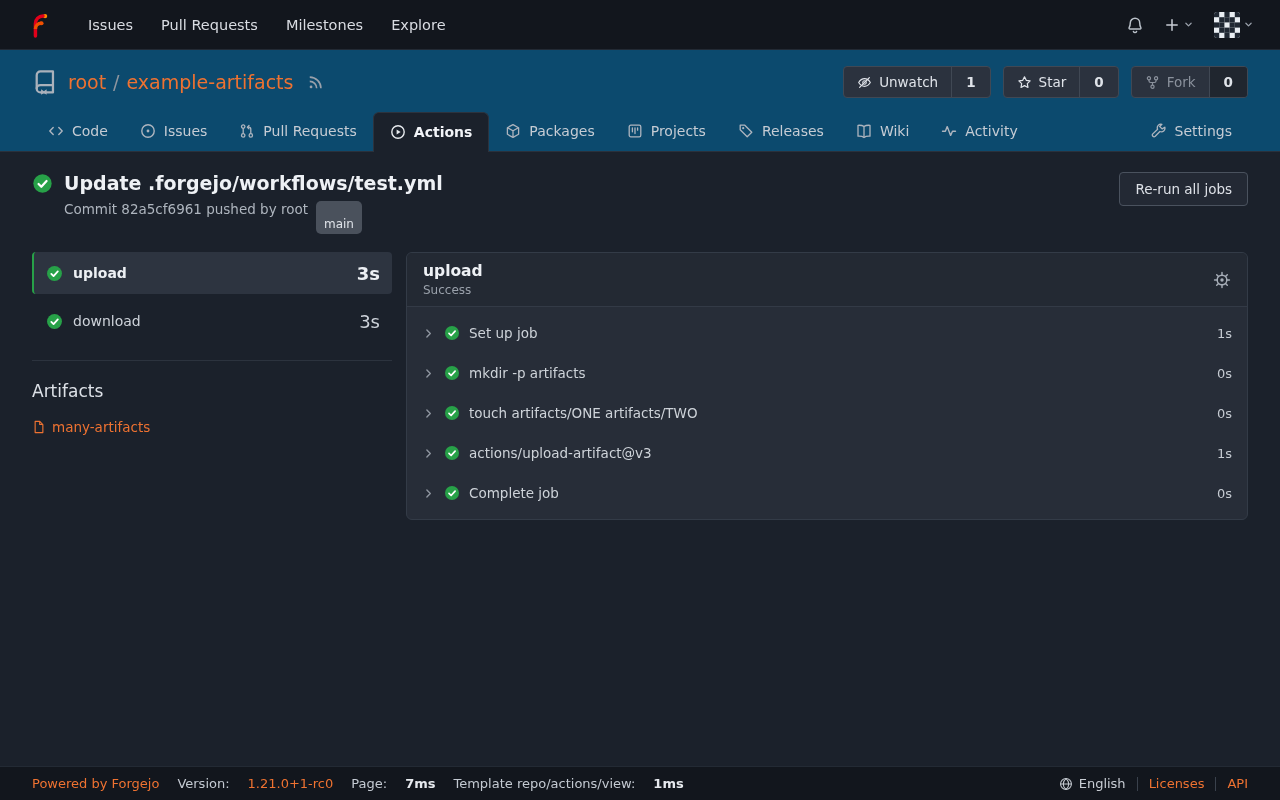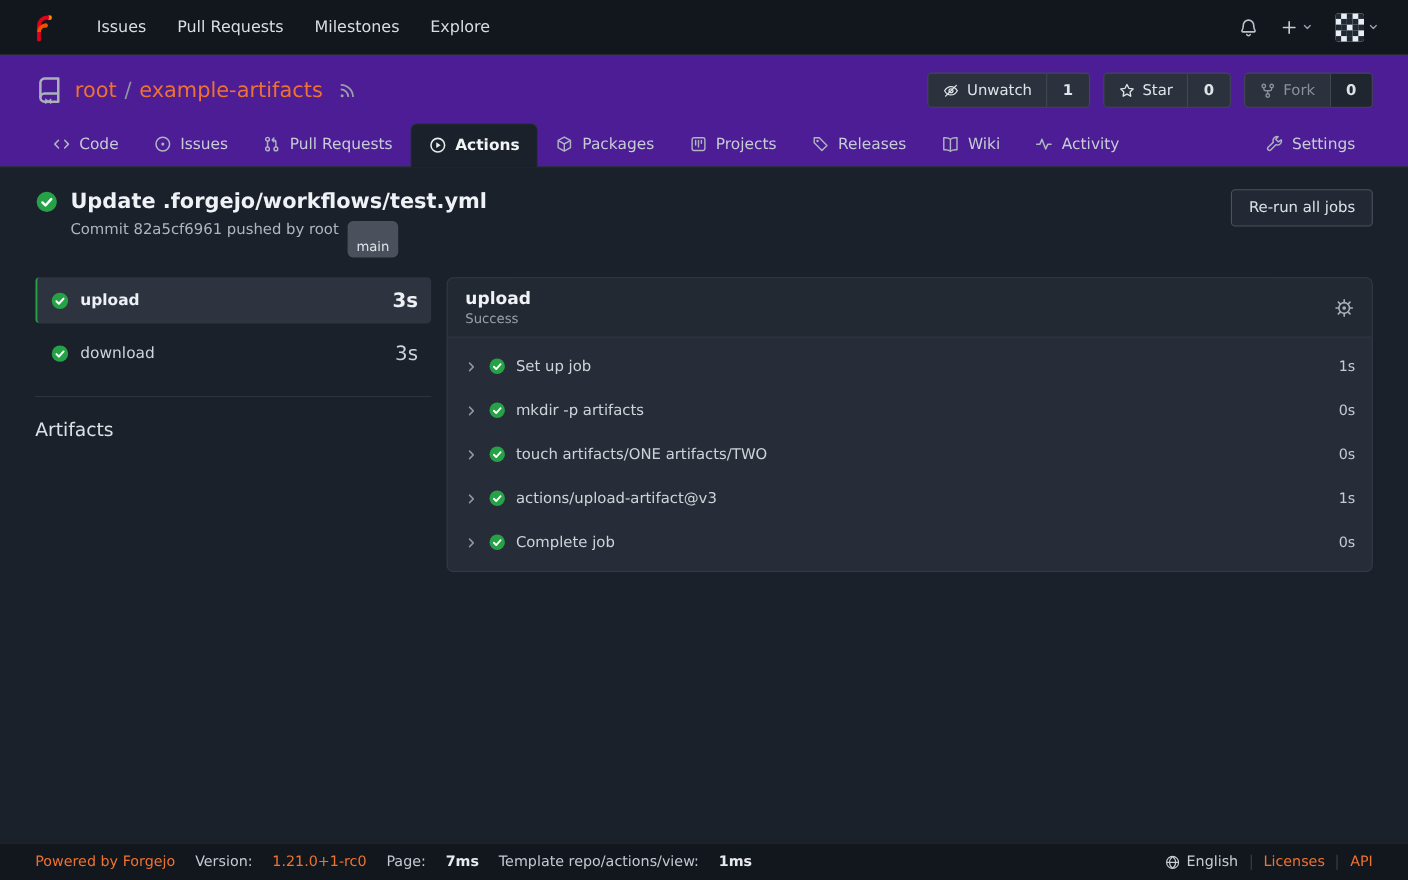--- a/index.html
+++ b/index.html
@@ -17,21 +17,21 @@
     display:flex; align-items:center; padding:0 26px;
   }
   .logo { margin-right:22px; display:flex; align-items:center; cursor:pointer; }
   .nav-link { color:#d9dce2; font-size:14.5px; padding:6px 14px; cursor:pointer; }
   .nav-right { margin-left:auto; display:flex; align-items:center; gap:20px; color:#bac1c9; }
   .nav-iconbtn { display:flex; align-items:center; gap:3px; cursor:pointer; color:#c7ccd4; }
   .nav-iconbtn .chev { width:11px; height:11px; color:#9aa1ab; }
   .avatar-svg { width:26px; height:26px; border-radius:3px; display:block; }
 
   
-  .repo-header { background:#4c1d95; padding:16px 32px 0; flex:none; border-bottom:1px solid #2a313c; }
+  .repo-header { background:#0c4a6e; padding:16px 32px 0; flex:none; border-bottom:1px solid #2a313c; }
   .repo-title-row { display:flex; align-items:center; gap:10px; padding-bottom:14px; }
   .repo-icon { width:26px; height:26px; color:#aab1bb; }
   .repo-name { font-size:19px; display:flex; align-items:center; gap:7px; }
   .repo-link { color:#ee7231; cursor:pointer; }
   .repo-sep { color:#8f969f; }
   .rss-icon { width:17px; height:17px; color:#9aa1ab; margin-left:4px; cursor:pointer; }
   .repo-actions { margin-left:auto; display:flex; gap:12px; }
   .btn-group { display:flex; border:1px solid #404854; border-radius:4px; overflow:hidden;
                background:#2b323e; font-size:13.5px; color:#dfe3e9; cursor:pointer; }
   .btn-main { padding:7px 13px; display:flex; align-items:center; gap:7px; }
@@ -395,20 +395,26 @@
       <div class="job-row">
         <svg class="ico">
             <use href="#i-check"></use>
           </svg>
         <span>download</span>
         <span class="job-duration">3s</span>
       </div>
 
       <div class="artifacts-section">
         <h3 class="artifacts-heading">Artifacts</h3>
+        <div class="artifact-item">
+          <svg class="ico">
+              <use href="#i-file"></use>
+            </svg>
+          <span>many-artifacts</span>
+        </div>
       </div>
     </aside>
 
     <section class="panel">
       <div class="panel-header">
         <div>
           <div class="panel-title">upload</div>
           <div class="panel-status">Success</div>
         </div>
         <svg class="ico panel-gear">

